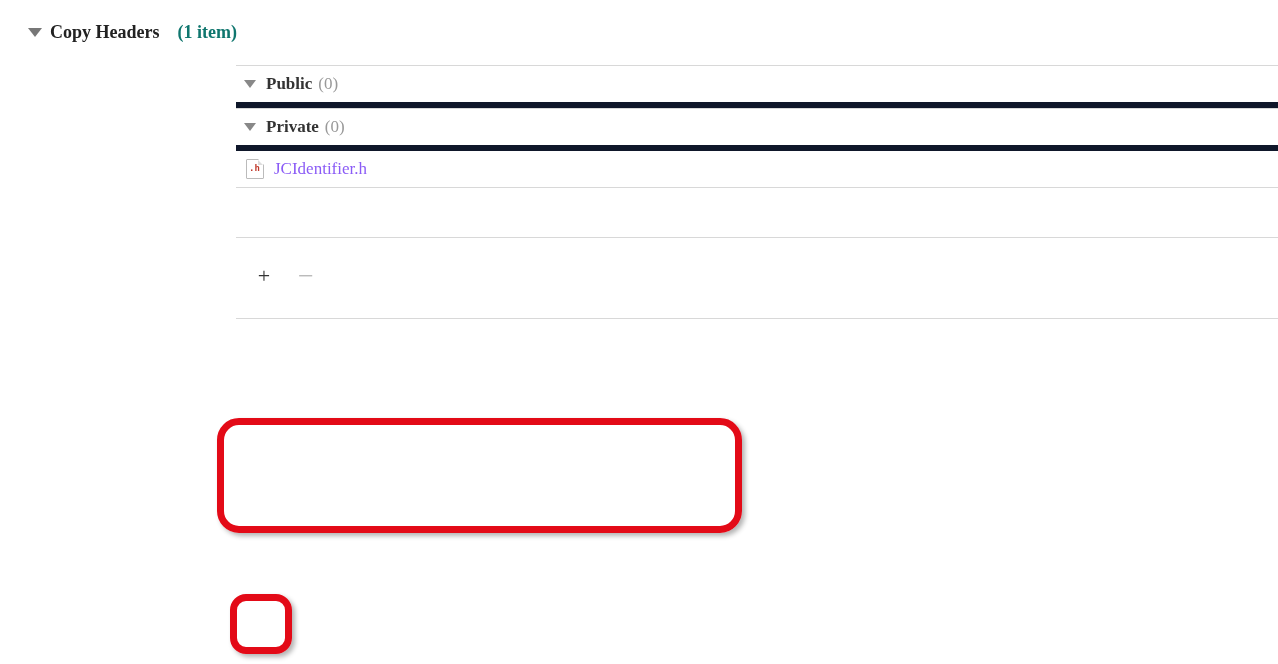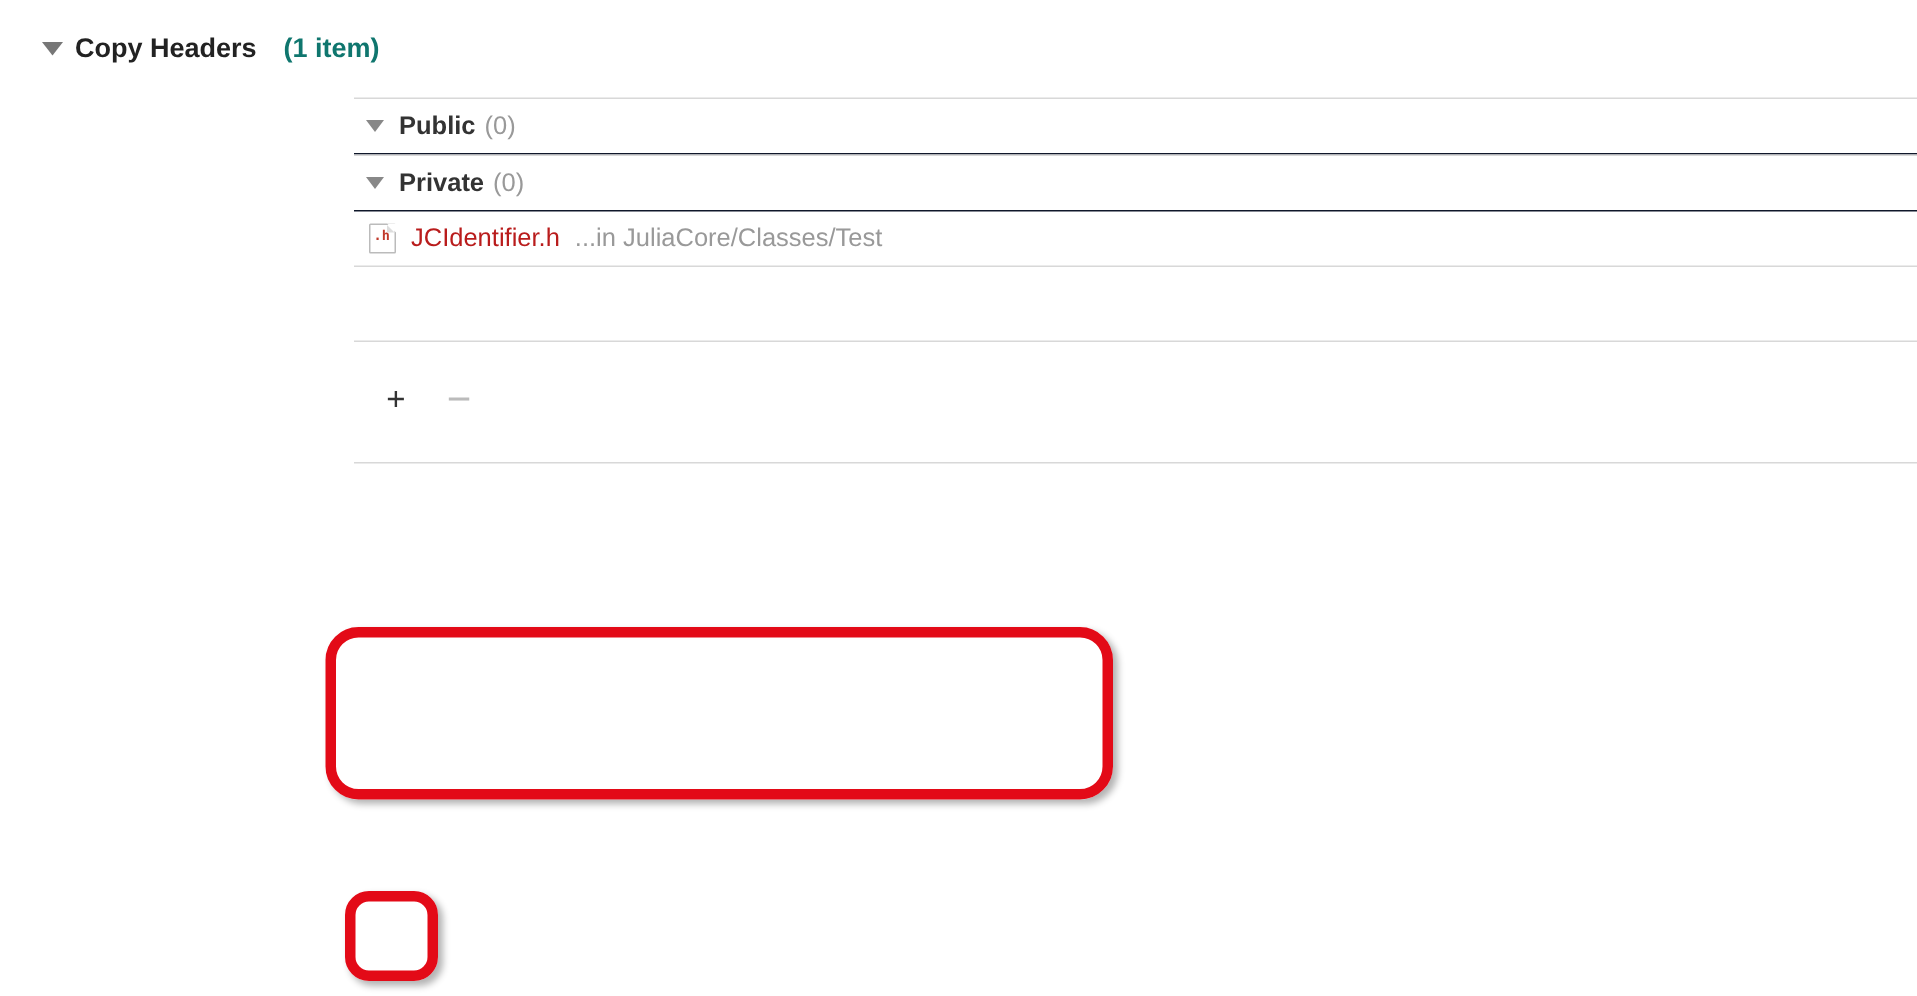--- a/index.html
+++ b/index.html
@@ -1,18 +1,19 @@
 <!DOCTYPE html>
 <html><head>
   <meta charset="utf-8">
   <style>
     * {
       box-sizing: border-box;
       margin: 0;
       padding: 0;
+      font-family: Liberation Serif, serif;
     }
     body {
       font-family: "Lucida Grande", "Helvetica Neue", Helvetica, Arial, sans-serif;
       font-size: 15px;
       color: #333;
       background: #fff;
       width: 1278px;
       height: 664px;
       position: relative;
     }
@@ -51,21 +52,21 @@
     }
     .section {
       margin-left: 236px;
       margin-right: 0;
     }
     .section-header {
       display: flex;
       align-items: center;
       padding: 8px 0 8px 8px;
       border-top: 1px solid #d8d8d8;
-      border-bottom: 1px solid #0f172a;
+      border-bottom: 6px solid #0f172a;
       cursor: pointer;
     }
     .section-header .label {
       font-weight: bold;
       color: #333;
       margin-left: 10px;
       font-size: 17px;
     }
     .section-header .count {
       color: #999;
@@ -129,21 +130,21 @@
     .file-icon .fold {
       position: absolute;
       top: 0;
       right: 0;
       width: 0;
       height: 0;
       border-bottom: 5px solid #ddd;
       border-right: 5px solid transparent;
     }
     .file-name {
-      color: #b91c1c;
+      color: #8b5cf6;
     }
     .file-path {
       color: #999;
       margin-left: 10px;
     }
     .divider-line {
       height: 50px;
       border-bottom: 1px solid #d8d8d8;
       margin-left: 236px;
     }
@@ -221,21 +222,20 @@
   </div>
 </div>
 
 <div class="section">
   <div class="section-body">
     <div class="file-row">
       <span class="file-icon">
           <span class="fold"></span>
         </span>
       <span class="file-name">JCIdentifier.h</span>
-      <span class="file-path">...in JuliaCore/Classes/Test</span>
     </div>
   </div>
 </div>
 
 <div class="divider-line"></div>
 
 <div class="toolbar">
   <div class="toolbar-btn plus">+</div>
   <div class="toolbar-btn minus">−</div>
 </div>

